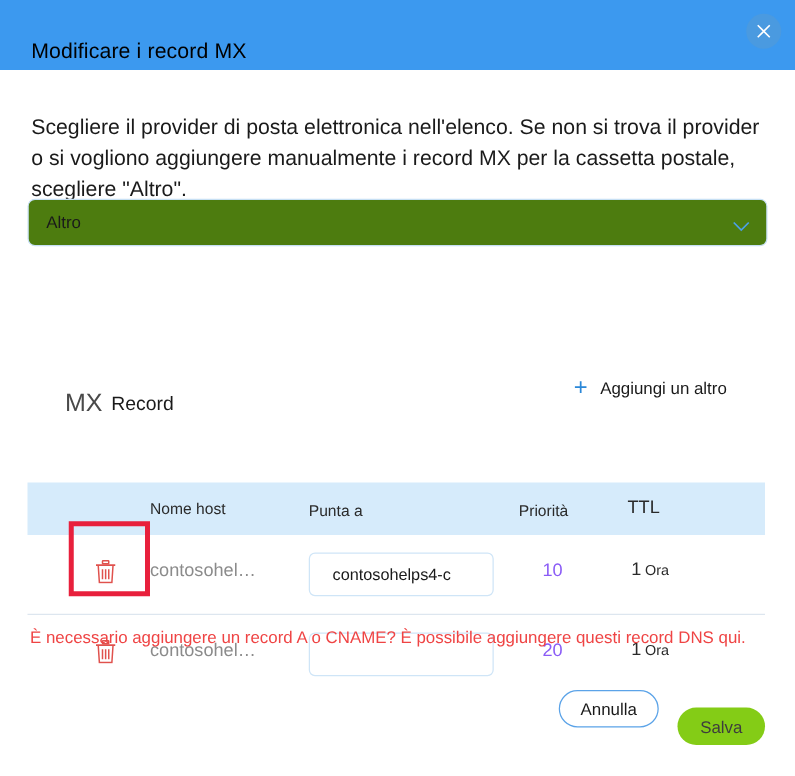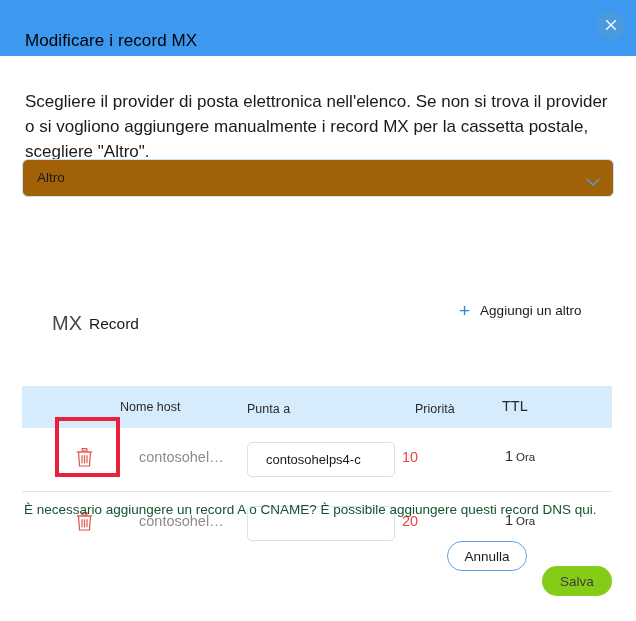--- a/index.html
+++ b/index.html
@@ -73,21 +73,21 @@
 
   
   .provider-select {
     position: absolute;
     left: 22px;
     top: 103px;
     width: 592px;
     height: 38px;
     border: 1px solid #c7e0f4;
     border-radius: 6px;
-    background: #a16207;
+    background: #4d7c0f;
     box-sizing: border-box;
     cursor: pointer;
   }
   .provider-select-value {
     position: absolute;
     left: 14px;
     top: 10px;
     font-size: 13.5px;
     color: #1a1a1a;
   }
@@ -189,44 +189,43 @@
     padding: 0;
     cursor: pointer;
   }
   .cell-host {
     position: absolute;
     left: 98px;
     top: 21px;
     font-size: 14.5px;
     color: #8b8b8b;
     white-space: nowrap;
-    padding-left: 19px;
   }
   .cell-points-input {
     position: absolute;
     left: 225px;
     top: 14px;
     width: 148px;
     height: 35px;
     border: 1px solid #cfe5f7;
     border-radius: 5px;
     box-sizing: border-box;
     padding: 0 18px;
     font-family: inherit;
     font-size: 13px;
     color: #1a1a1a;
     background: #ffffff;
     outline: none;
   }
   .cell-priority {
     position: absolute;
-    left: 380px;
+    left: 412px;
     top: 21px;
     font-size: 14.5px;
-    color: #ef4444;
+    color: #8b5cf6;
     text-align: center;
   }
   .cell-ttl {
     position: absolute;
     left: 483px;
     top: 20px;
     display: flex;
     align-items: baseline;
     gap: 3px;
   }
@@ -251,29 +250,29 @@
     pointer-events: none;
     z-index: 5;
   }
 
   
   .footer-note {
     position: absolute;
     left: 24px;
     top: 446px;
     font-size: 13.5px;
-    color: #14532d;
+    color: #ef4444;
     white-space: nowrap;
   }
 
   
   .btn-cancel {
     position: absolute;
     left: 447px;
-    top: 485px;
+    top: 496px;
     width: 80px;
     height: 30px;
     border-radius: 16px;
     border: 1px solid #5ba3e8;
     background: #ffffff;
     font-family: inherit;
     font-size: 13.5px;
     color: #1a1a1a;
     cursor: pointer;
     padding: 0;

